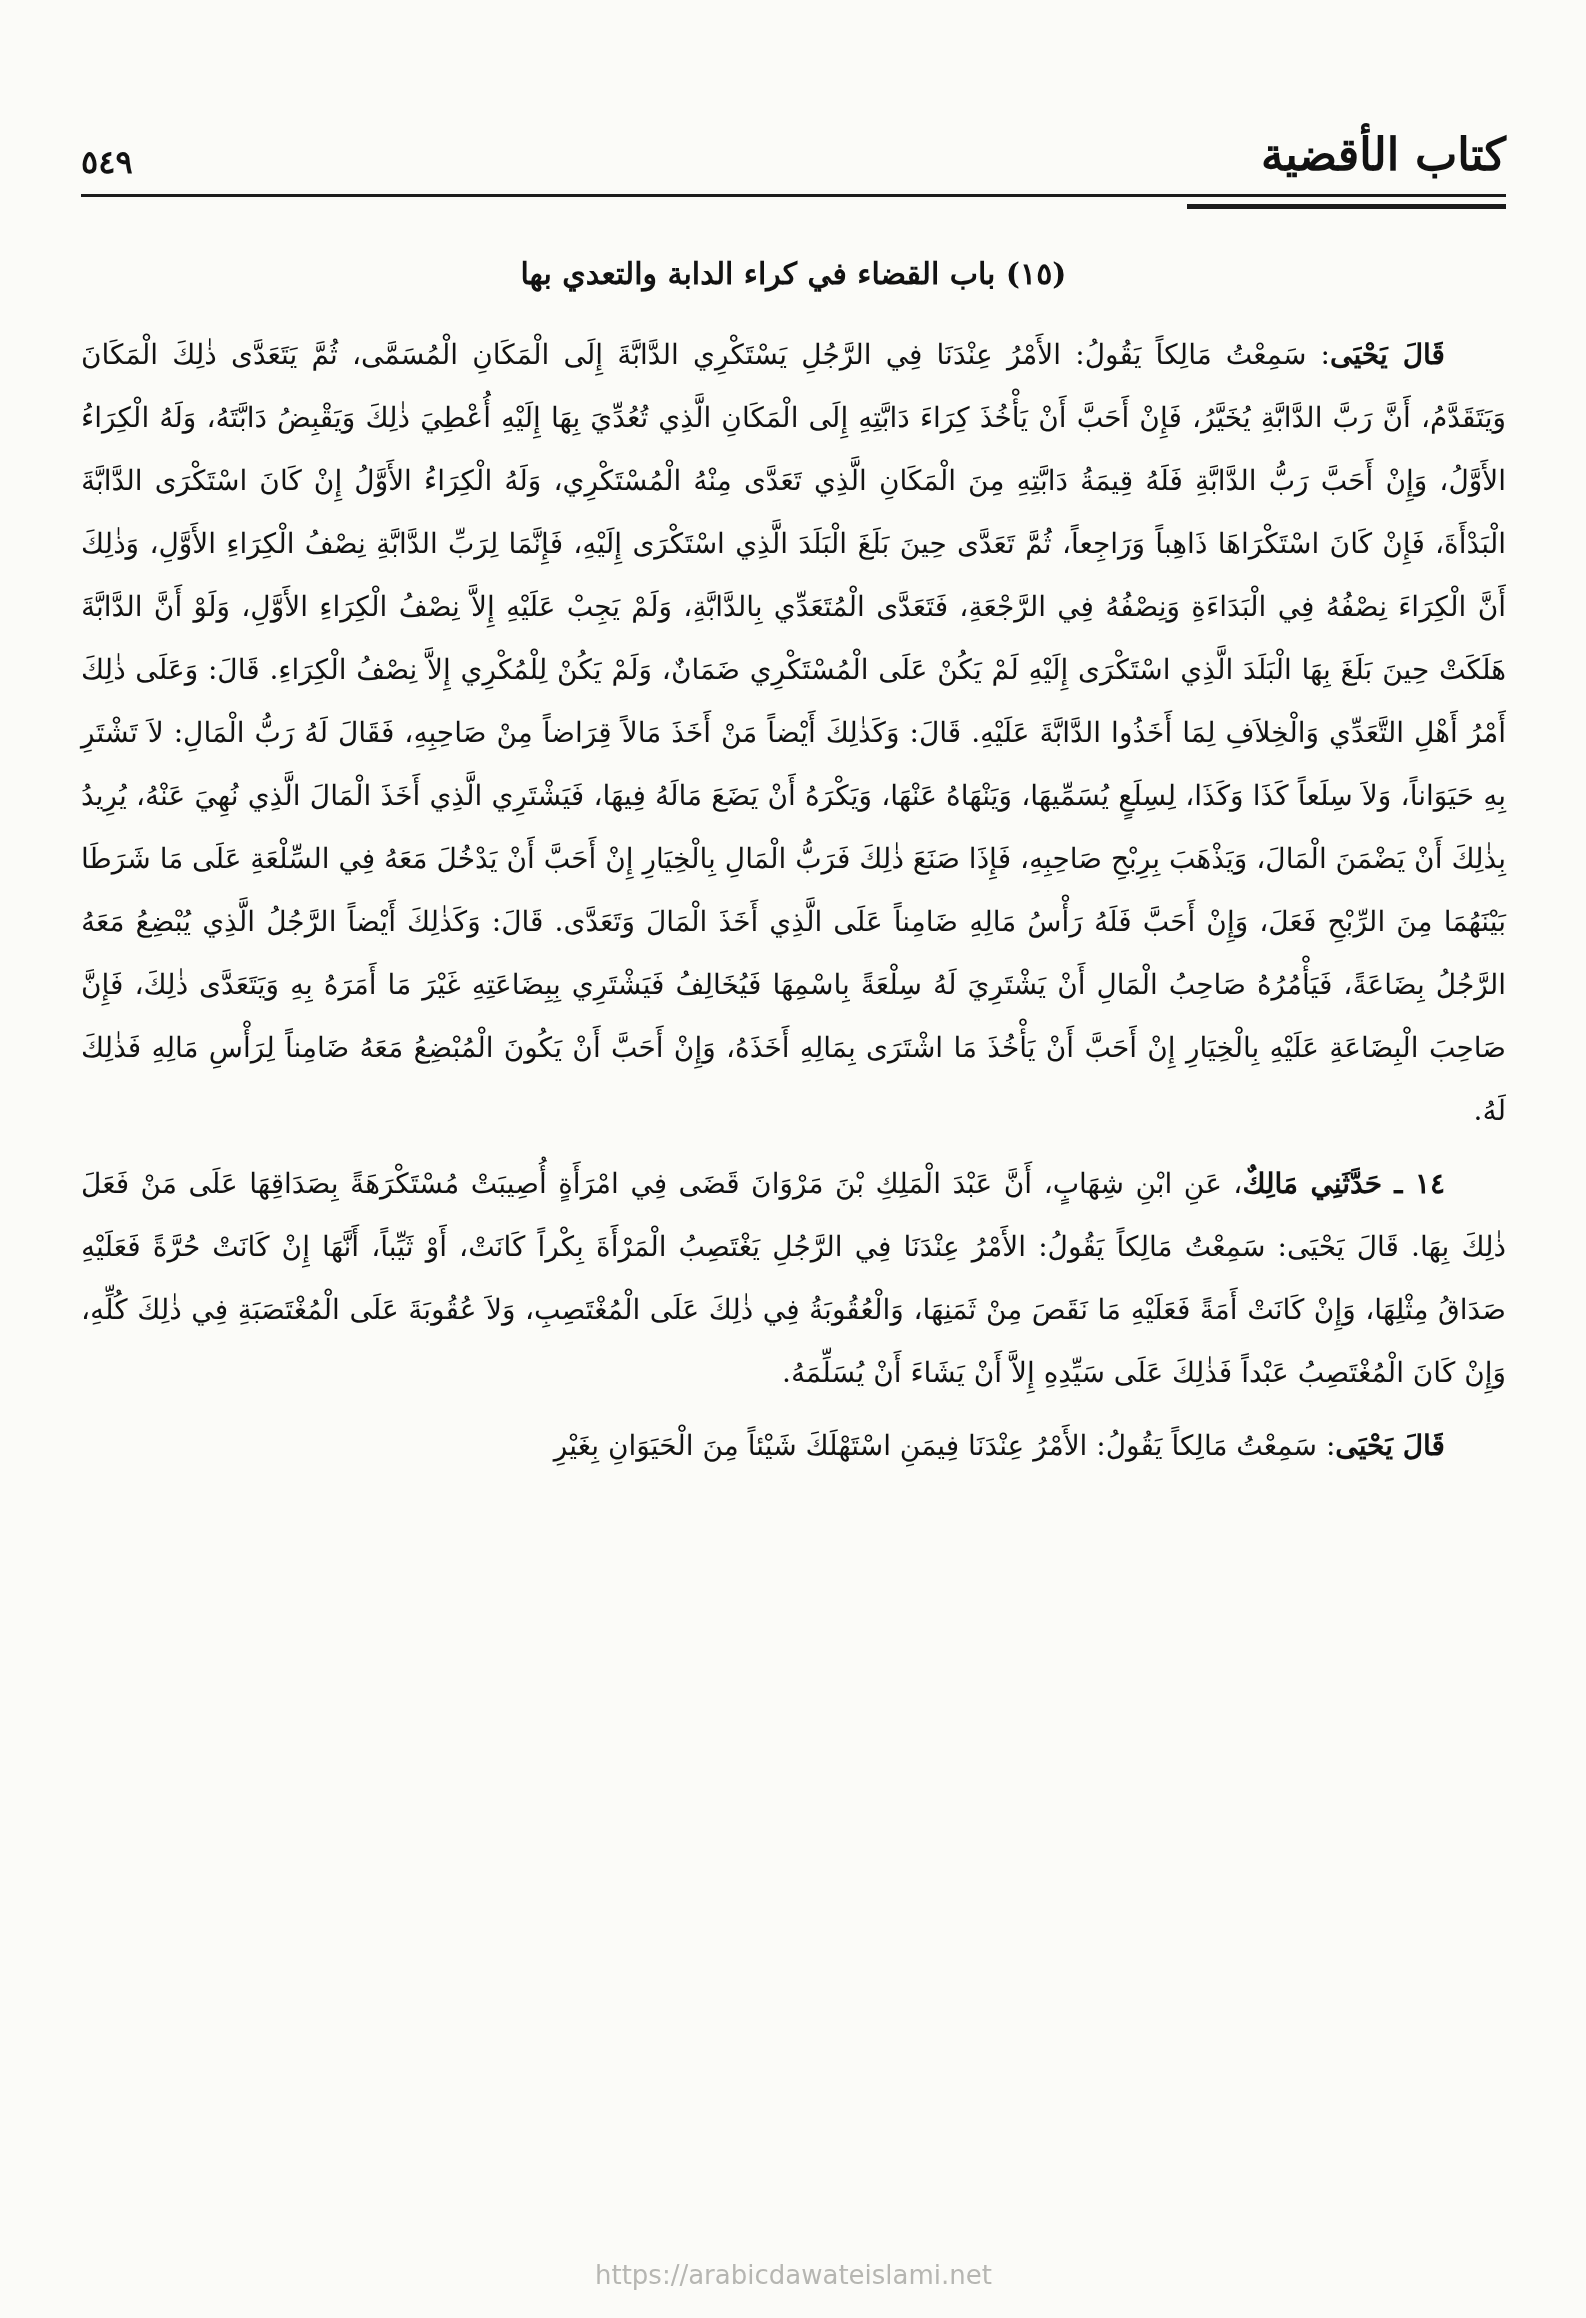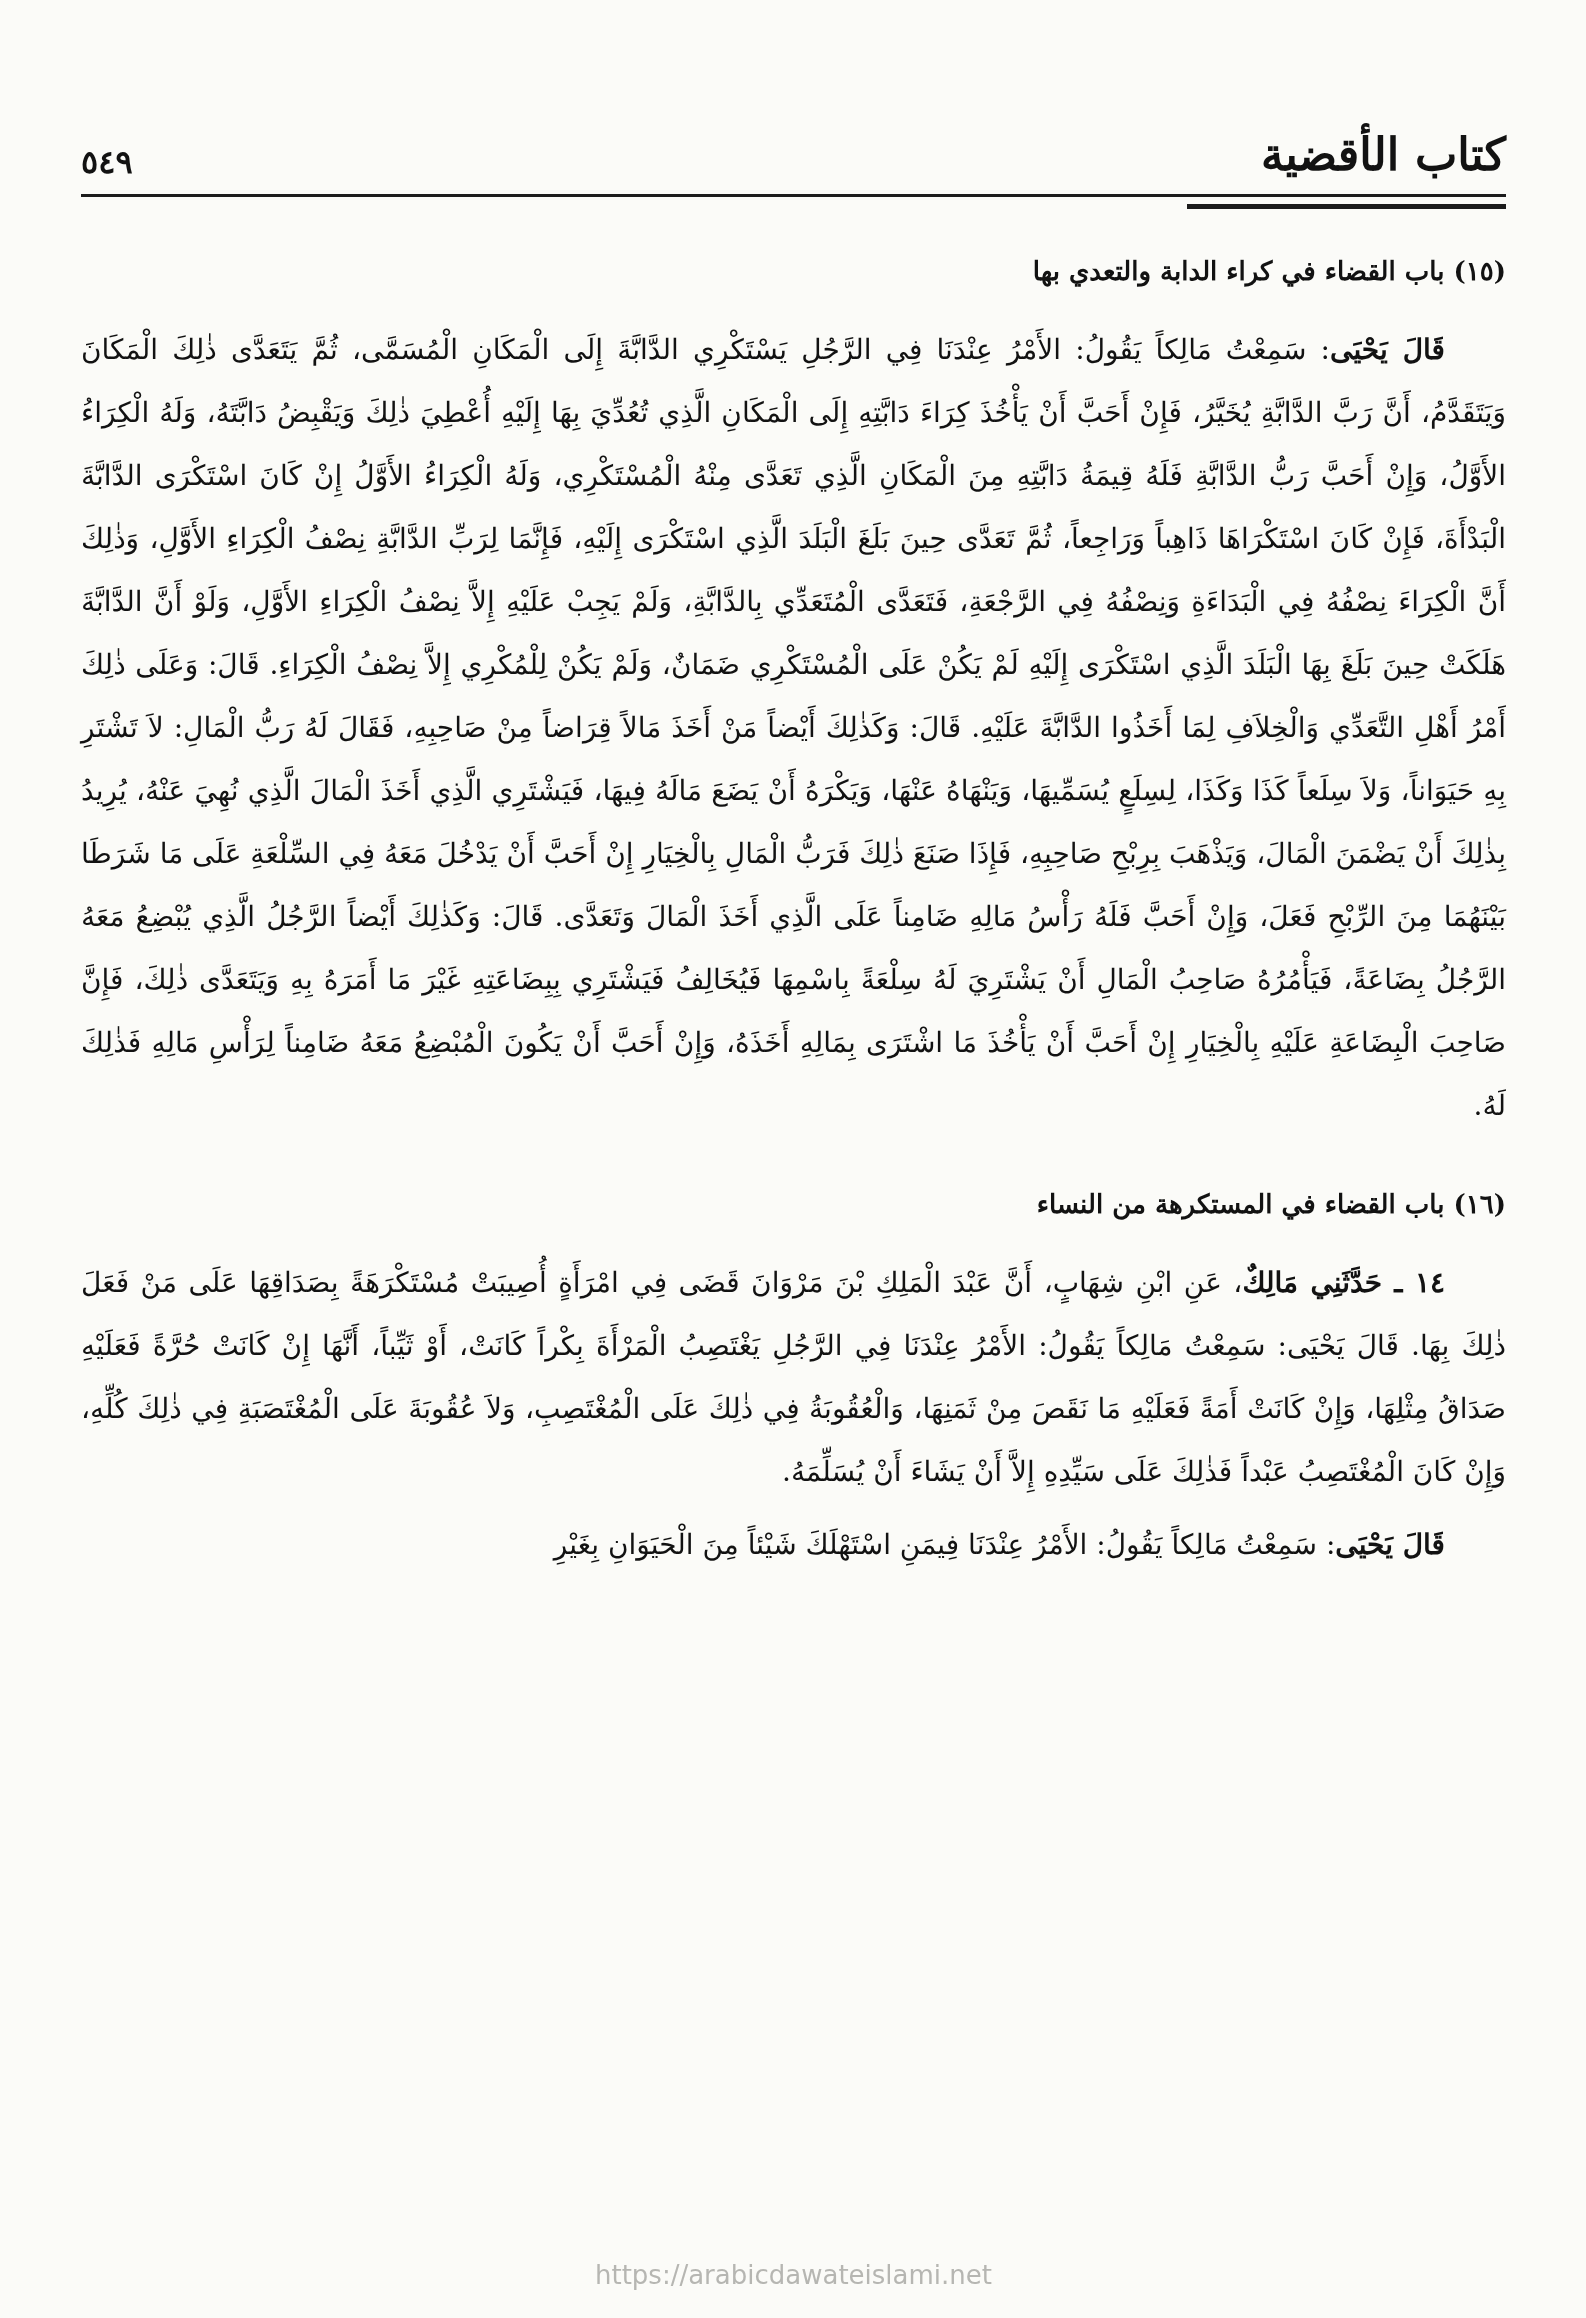--- a/index.html
+++ b/index.html
@@ -26,22 +26,23 @@
     align-items: flex-end;
     font-weight: bold;
   }
   .book-title { font-size: 45px; letter-spacing: 0.4px; margin-top: 44px; }
   .page-number { font-size: 32px; text-align: right; }
   .header-rule { margin-top: 13.4px; }
   .rule-thin  { height: 2.5px; background: #1c1c1c; }
   .rule-thick { height: 5.9px; background: #1c1c1c; width: 319px; margin-top: 6.7px; }
   
   .chapter-heading {
-    font-size: 26px;
+    font-size: 30px;
     font-weight: bold;
+    text-align: center;
     margin: 52px 0 32px 0;
     letter-spacing: 0.4px;
   }
   .chapter-heading.first { margin-top: 47px; }
   
   .body-text {
     font-size: 28px;
     line-height: 63px;
     text-align: justify;
     text-justify: inter-word;
@@ -78,21 +79,20 @@
   </div>
 
   <main>
 
     <section>
       <h2 class="chapter-heading first">(١٥) باب القضاء في كراء الدابة والتعدي بها</h2>
       <p class="body-text"><strong class="lead">قَالَ يَحْيَى</strong><span>: سَمِعْتُ مَالِكاً يَقُولُ: الأَمْرُ عِنْدَنَا فِي الرَّجُلِ يَسْتَكْرِي الدَّابَّةَ إِلَى الْمَكَانِ الْمُسَمَّى، ثُمَّ يَتَعَدَّى ذٰلِكَ الْمَكَانَ وَيَتَقَدَّمُ، أَنَّ رَبَّ الدَّابَّةِ يُخَيَّرُ، فَإِنْ أَحَبَّ أَنْ يَأْخُذَ كِرَاءَ دَابَّتِهِ إِلَى الْمَكَانِ الَّذِي تُعُدِّيَ بِهَا إِلَيْهِ أُعْطِيَ ذٰلِكَ وَيَقْبِضُ دَابَّتَهُ، وَلَهُ الْكِرَاءُ الأَوَّلُ، وَإِنْ أَحَبَّ رَبُّ الدَّابَّةِ فَلَهُ قِيمَةُ دَابَّتِهِ مِنَ الْمَكَانِ الَّذِي تَعَدَّى مِنْهُ الْمُسْتَكْرِي، وَلَهُ الْكِرَاءُ الأَوَّلُ إِنْ كَانَ اسْتَكْرَى الدَّابَّةَ الْبَدْأَةَ، فَإِنْ كَانَ اسْتَكْرَاهَا ذَاهِباً وَرَاجِعاً، ثُمَّ تَعَدَّى حِينَ بَلَغَ الْبَلَدَ الَّذِي اسْتَكْرَى إِلَيْهِ، فَإِنَّمَا لِرَبِّ الدَّابَّةِ نِصْفُ الْكِرَاءِ الأَوَّلِ، وَذٰلِكَ أَنَّ الْكِرَاءَ نِصْفُهُ فِي الْبَدَاءَةِ وَنِصْفُهُ فِي الرَّجْعَةِ، فَتَعَدَّى الْمُتَعَدِّي بِالدَّابَّةِ، وَلَمْ يَجِبْ عَلَيْهِ إِلاَّ نِصْفُ الْكِرَاءِ الأَوَّلِ، وَلَوْ أَنَّ الدَّابَّةَ هَلَكَتْ حِينَ بَلَغَ بِهَا الْبَلَدَ الَّذِي اسْتَكْرَى إِلَيْهِ لَمْ يَكُنْ عَلَى الْمُسْتَكْرِي ضَمَانٌ، وَلَمْ يَكُنْ لِلْمُكْرِي إِلاَّ نِصْفُ الْكِرَاءِ. قَالَ: وَعَلَى ذٰلِكَ أَمْرُ أَهْلِ التَّعَدِّي وَالْخِلاَفِ لِمَا أَخَذُوا الدَّابَّةَ عَلَيْهِ. قَالَ: وَكَذٰلِكَ أَيْضاً مَنْ أَخَذَ مَالاً قِرَاضاً مِنْ صَاحِبِهِ، فَقَالَ لَهُ رَبُّ الْمَالِ: لاَ تَشْتَرِ بِهِ حَيَوَاناً، وَلاَ سِلَعاً كَذَا وَكَذَا، لِسِلَعٍ يُسَمِّيهَا، وَيَنْهَاهُ عَنْهَا، وَيَكْرَهُ أَنْ يَضَعَ مَالَهُ فِيهَا، فَيَشْتَرِي الَّذِي أَخَذَ الْمَالَ الَّذِي نُهِيَ عَنْهُ، يُرِيدُ بِذٰلِكَ أَنْ يَضْمَنَ الْمَالَ، وَيَذْهَبَ بِرِبْحِ صَاحِبِهِ، فَإِذَا صَنَعَ ذٰلِكَ فَرَبُّ الْمَالِ بِالْخِيَارِ إِنْ أَحَبَّ أَنْ يَدْخُلَ مَعَهُ فِي السِّلْعَةِ عَلَى مَا شَرَطَا بَيْنَهُمَا مِنَ الرِّبْحِ فَعَلَ، وَإِنْ أَحَبَّ فَلَهُ رَأْسُ مَالِهِ ضَامِناً عَلَى الَّذِي أَخَذَ الْمَالَ وَتَعَدَّى. قَالَ: وَكَذٰلِكَ أَيْضاً الرَّجُلُ الَّذِي يُبْضِعُ مَعَهُ الرَّجُلُ بِضَاعَةً، فَيَأْمُرُهُ صَاحِبُ الْمَالِ أَنْ يَشْتَرِيَ لَهُ سِلْعَةً بِاسْمِهَا فَيُخَالِفُ فَيَشْتَرِي بِبِضَاعَتِهِ غَيْرَ مَا أَمَرَهُ بِهِ وَيَتَعَدَّى ذٰلِكَ، فَإِنَّ صَاحِبَ الْبِضَاعَةِ عَلَيْهِ بِالْخِيَارِ إِنْ أَحَبَّ أَنْ يَأْخُذَ مَا اشْتَرَى بِمَالِهِ أَخَذَهُ، وَإِنْ أَحَبَّ أَنْ يَكُونَ الْمُبْضِعُ مَعَهُ ضَامِناً لِرَأْسِ مَالِهِ فَذٰلِكَ لَهُ.</span></p>
     </section>
 
     <section>
-      <h2 class="chapter-heading">(١٦) باب القضاء في المستكرهة من النساء</h2>
       <p class="body-text"><strong class="lead">١٤ ـ حَدَّثَنِي مَالِكٌ</strong><span>، عَنِ ابْنِ شِهَابٍ، أَنَّ عَبْدَ الْمَلِكِ بْنَ مَرْوَانَ قَضَى فِي امْرَأَةٍ أُصِيبَتْ مُسْتَكْرَهَةً بِصَدَاقِهَا عَلَى مَنْ فَعَلَ ذٰلِكَ بِهَا. قَالَ يَحْيَى: سَمِعْتُ مَالِكاً يَقُولُ: الأَمْرُ عِنْدَنَا فِي الرَّجُلِ يَغْتَصِبُ الْمَرْأَةَ بِكْراً كَانَتْ، أَوْ ثَيِّباً، أَنَّهَا إِنْ كَانَتْ حُرَّةً فَعَلَيْهِ صَدَاقُ مِثْلِهَا، وَإِنْ كَانَتْ أَمَةً فَعَلَيْهِ مَا نَقَصَ مِنْ ثَمَنِهَا، وَالْعُقُوبَةُ فِي ذٰلِكَ عَلَى الْمُغْتَصِبِ، وَلاَ عُقُوبَةَ عَلَى الْمُغْتَصَبَةِ فِي ذٰلِكَ كُلِّهِ، وَإِنْ كَانَ الْمُغْتَصِبُ عَبْداً فَذٰلِكَ عَلَى سَيِّدِهِ إِلاَّ أَنْ يَشَاءَ أَنْ يُسَلِّمَهُ.</span></p>
     </section>
 
     <section>
       <p class="body-text"><strong class="lead">قَالَ يَحْيَى</strong><span>: سَمِعْتُ مَالِكاً يَقُولُ: الأَمْرُ عِنْدَنَا فِيمَنِ اسْتَهْلَكَ شَيْئاً مِنَ الْحَيَوَانِ بِغَيْرِ</span></p>
     </section>
 
   </main>
 
   <div class="watermark">https://arabicdawateislami.net</div>

